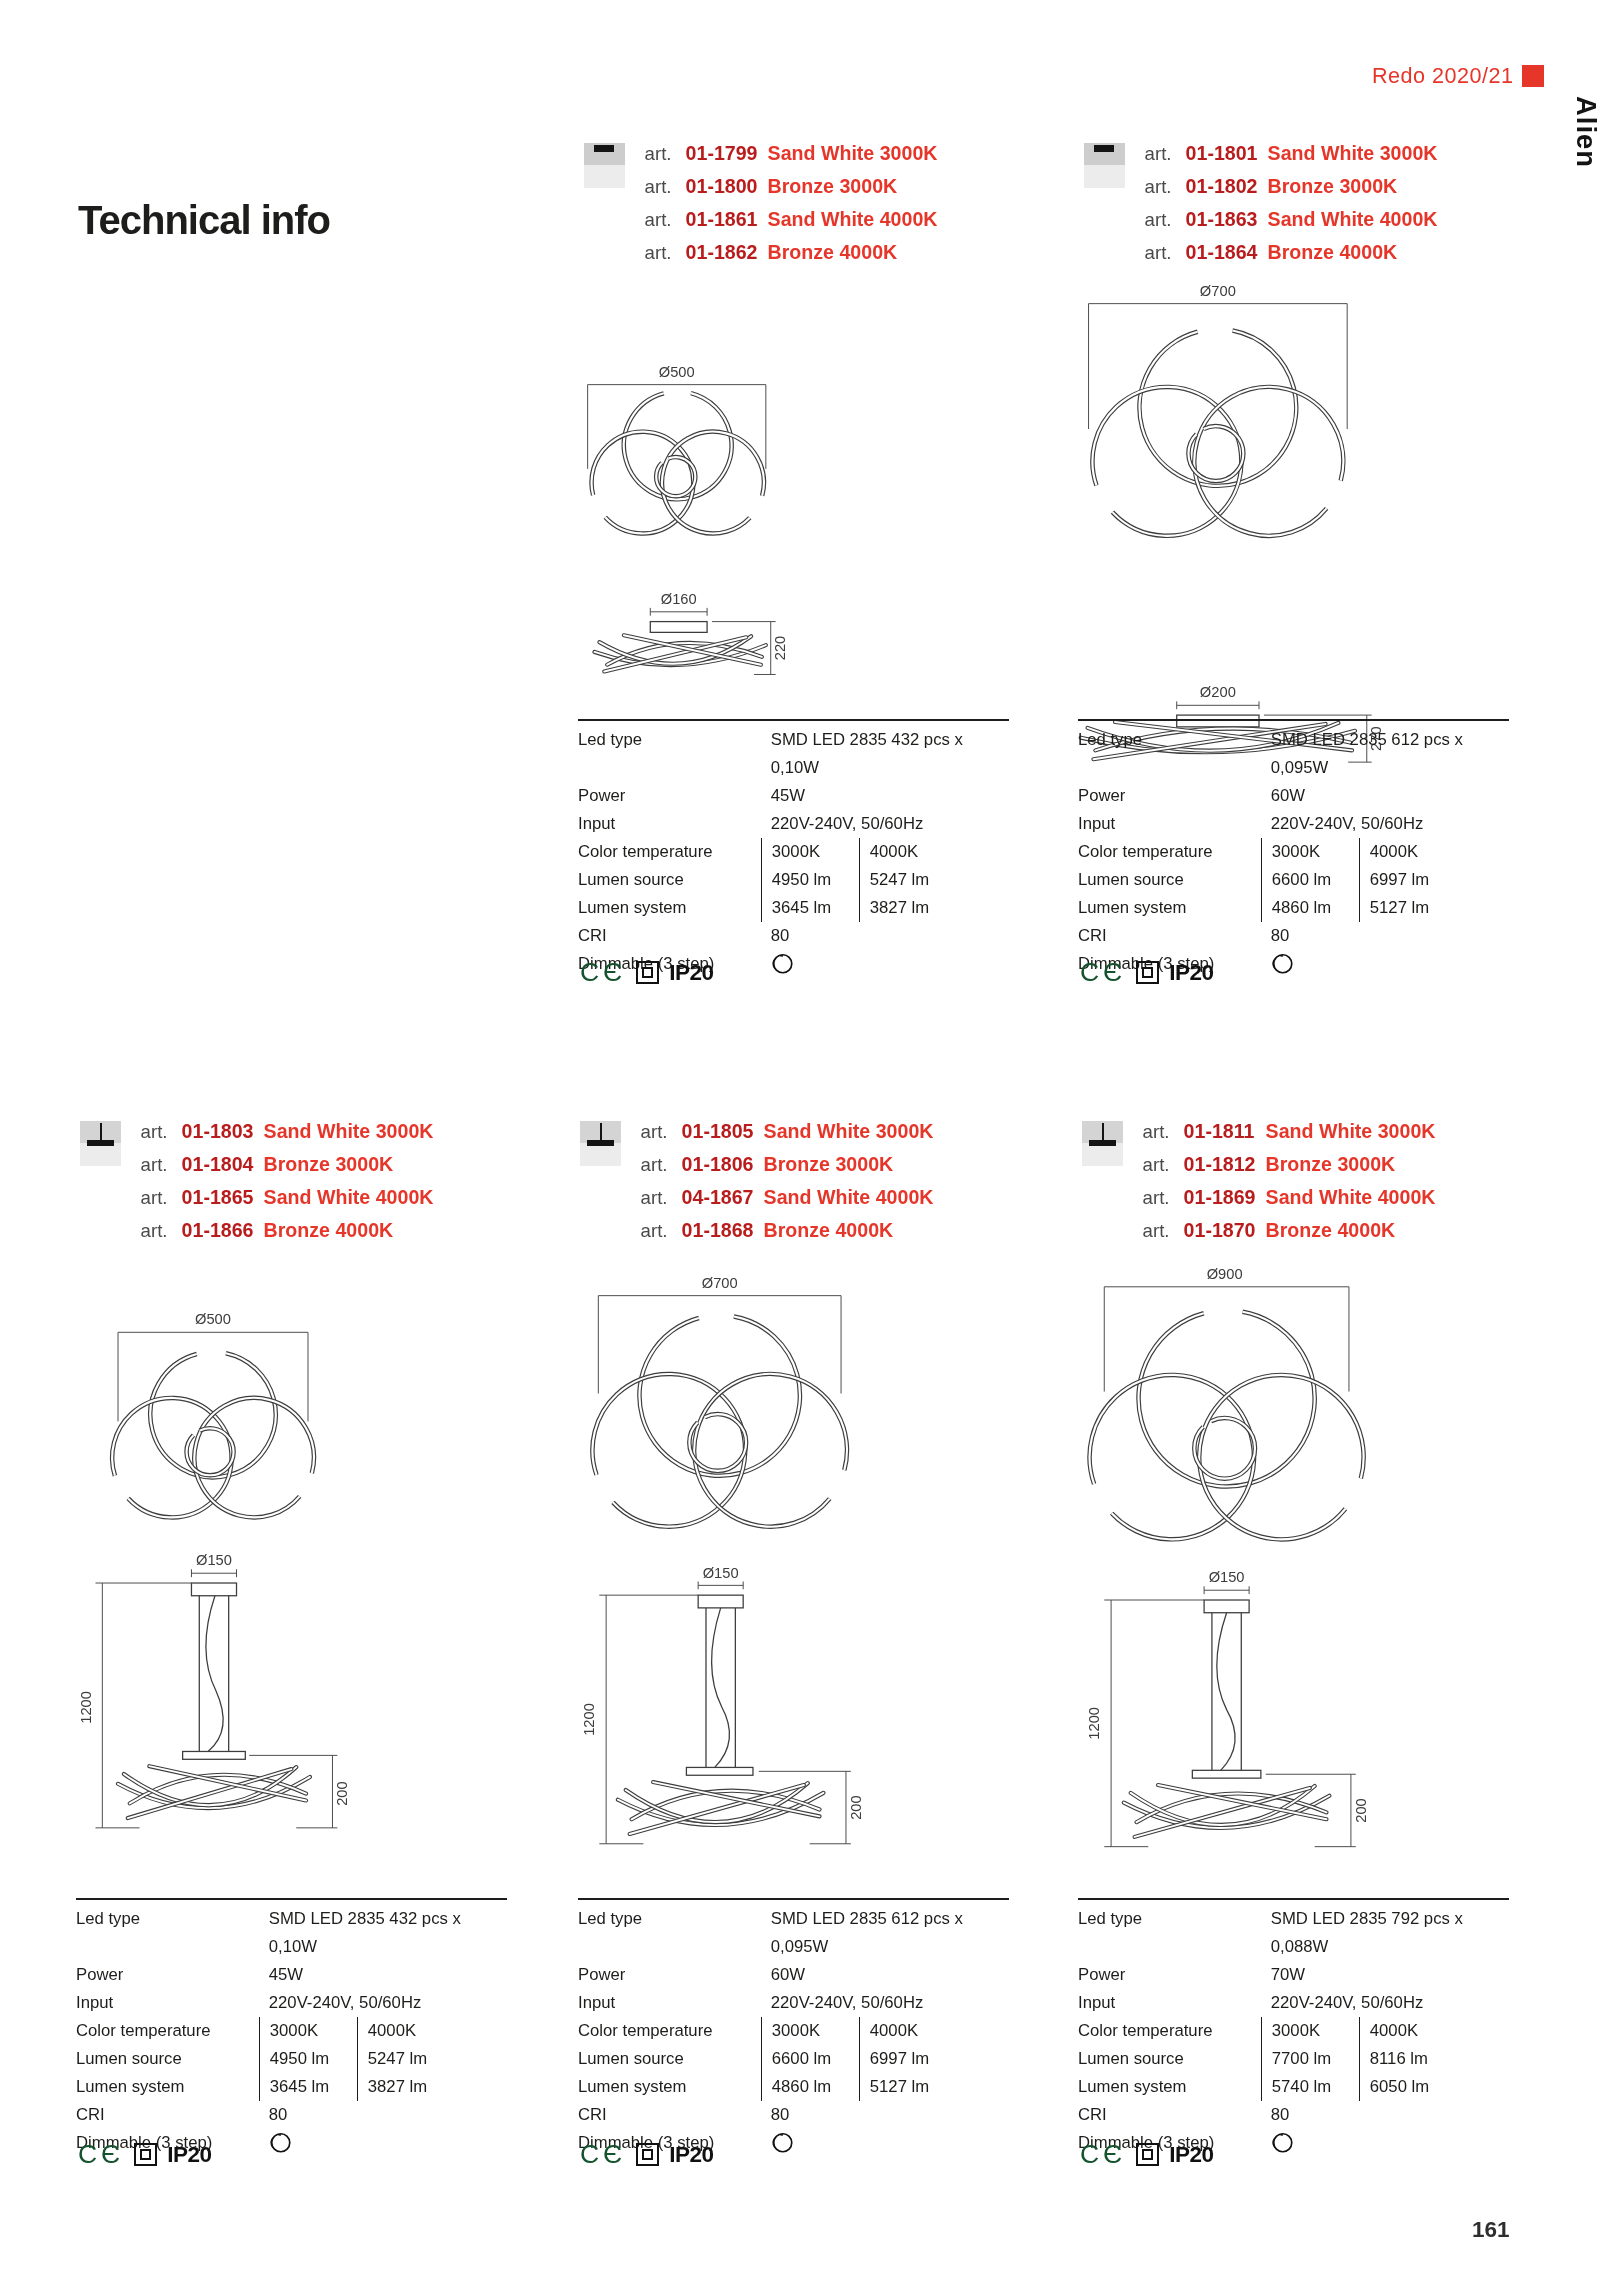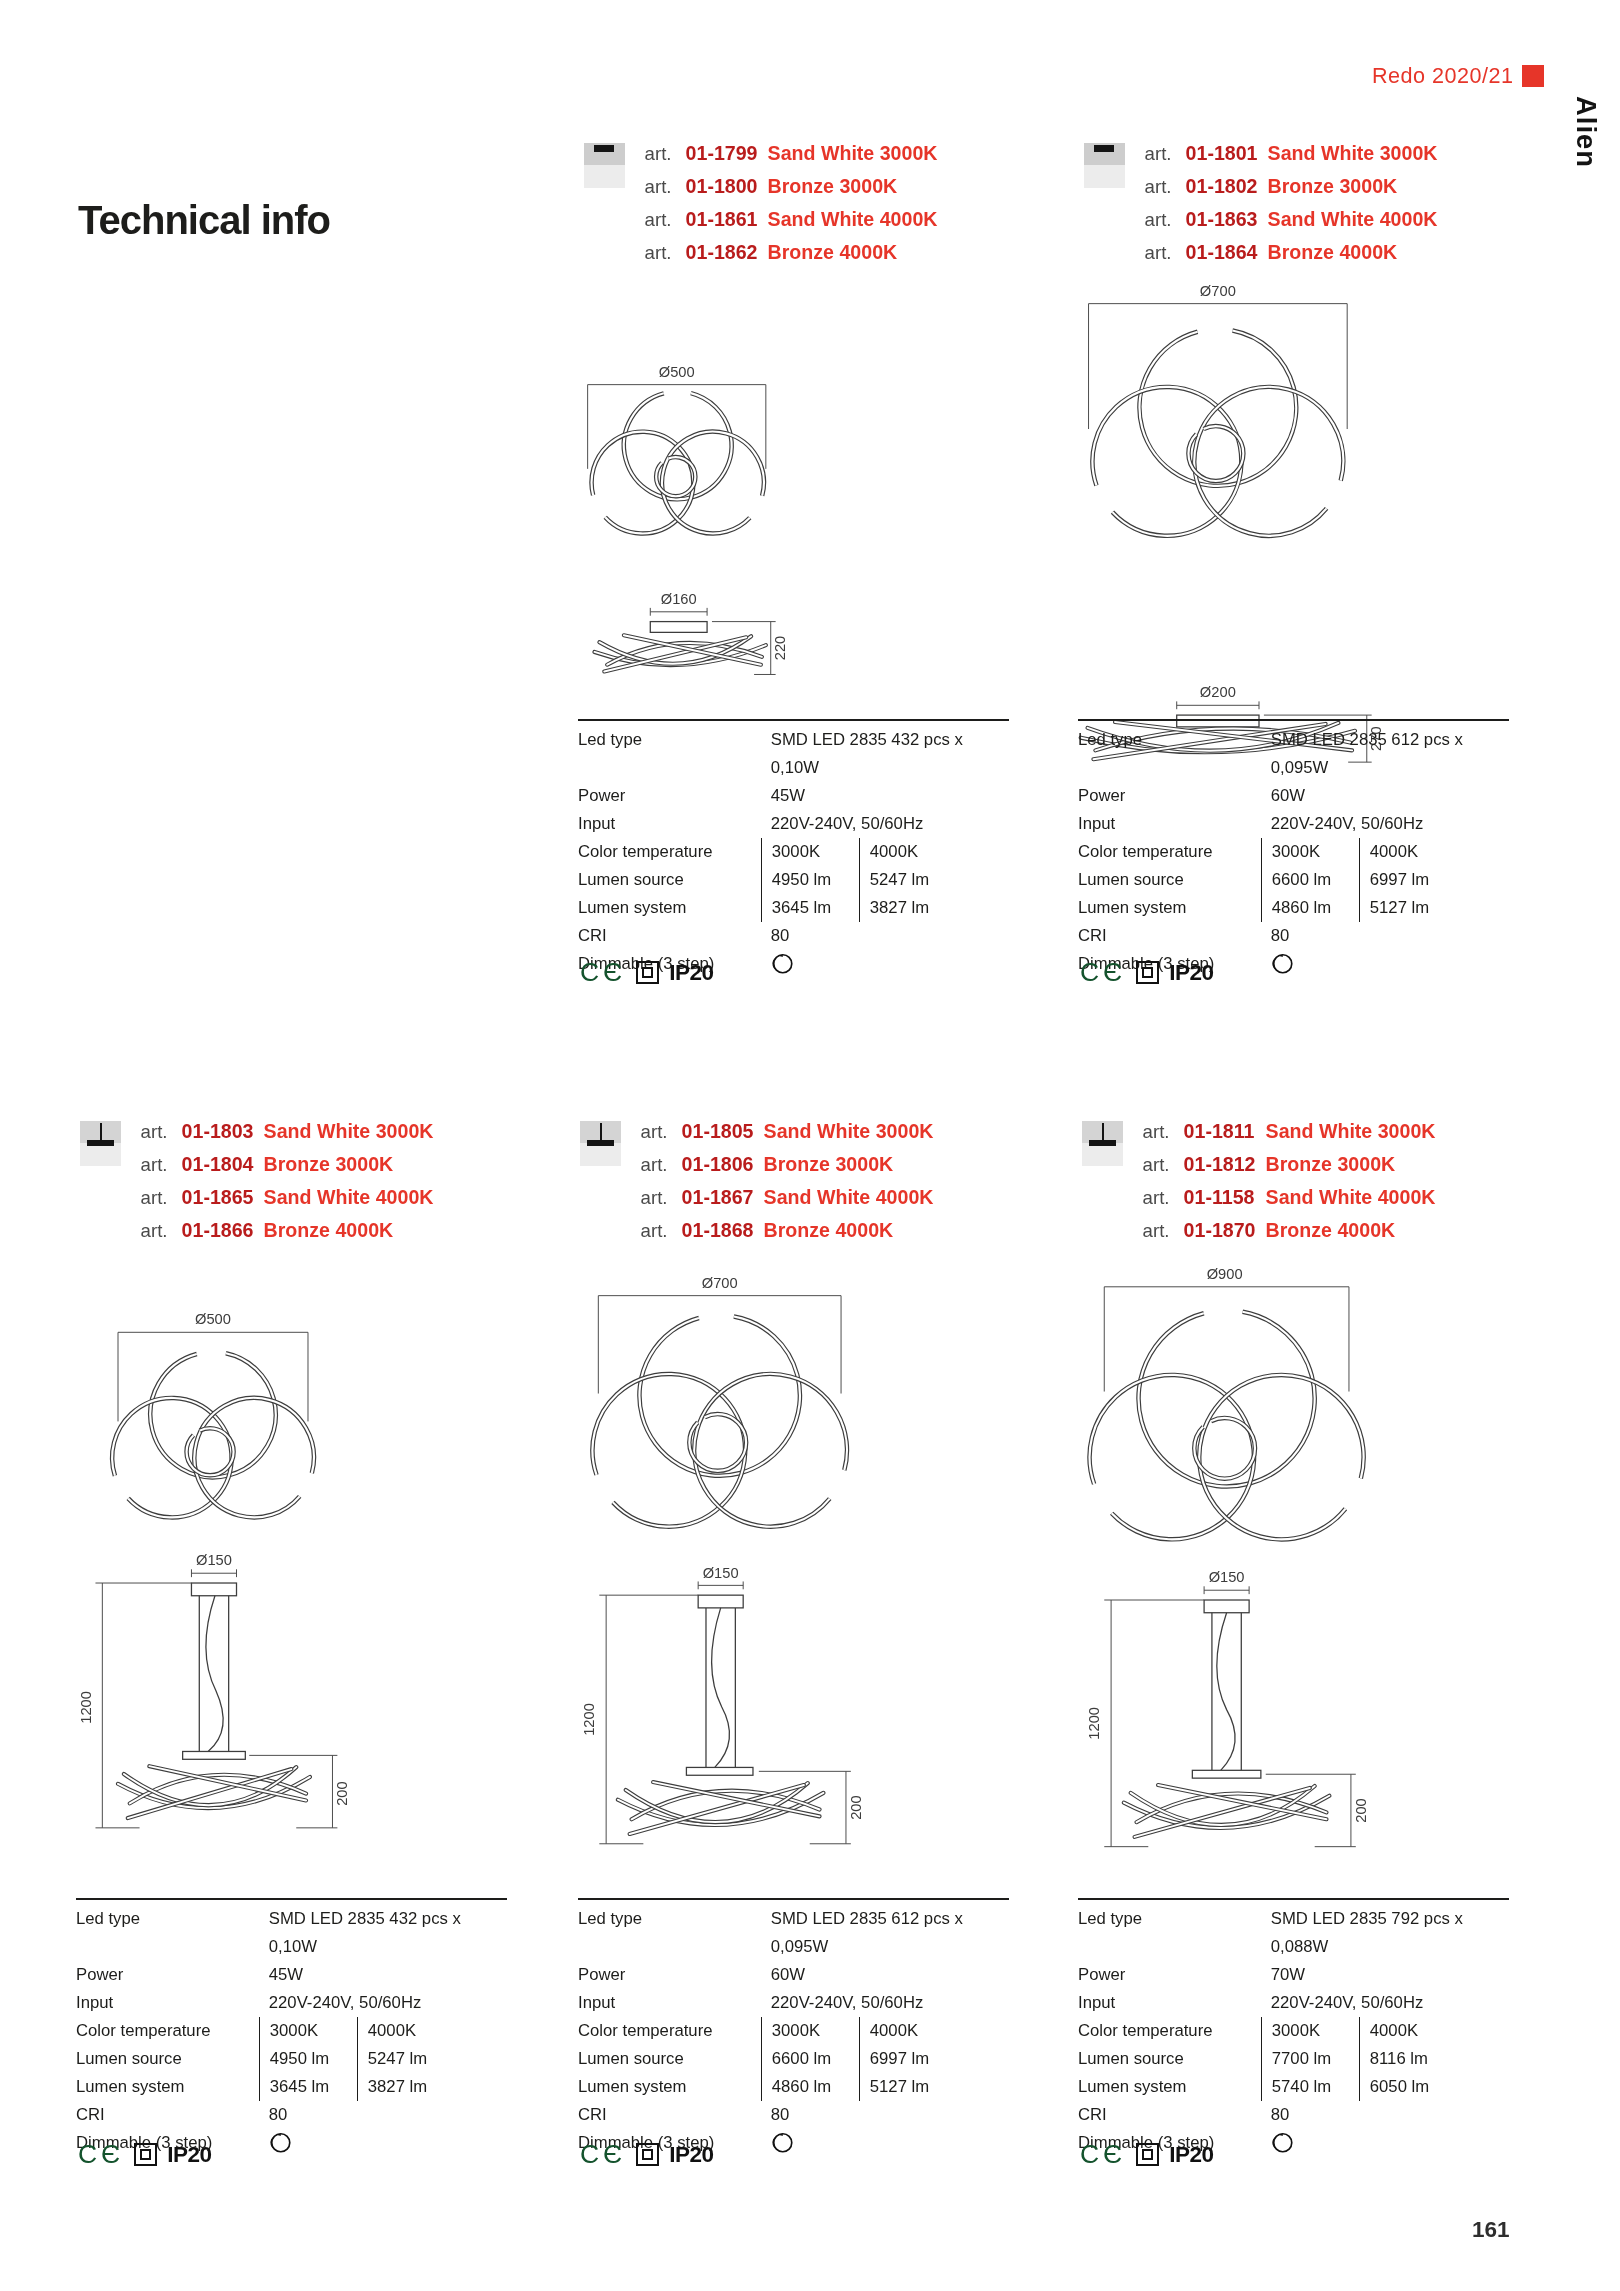--- a/index.html
+++ b/index.html
@@ -161,21 +161,21 @@
         <span class="artno">01-1805</span>
         <span class="fin">Sand White 3000K</span>
       </div>
     <div class="artrow">
         <span class="artp">art.</span>
         <span class="artno">01-1806</span>
         <span class="fin">Bronze 3000K</span>
       </div>
     <div class="artrow">
         <span class="artp">art.</span>
-        <span class="artno">01-1867</span>
+        <span class="artno">04-1867</span>
         <span class="fin">Sand White 4000K</span>
       </div>
     <div class="artrow">
         <span class="artp">art.</span>
         <span class="artno">01-1868</span>
         <span class="fin">Bronze 4000K</span>
       </div>
   </div>
 </div>
 
@@ -189,21 +189,21 @@
         <span class="artno">01-1811</span>
         <span class="fin">Sand White 3000K</span>
       </div>
     <div class="artrow">
         <span class="artp">art.</span>
         <span class="artno">01-1812</span>
         <span class="fin">Bronze 3000K</span>
       </div>
     <div class="artrow">
         <span class="artp">art.</span>
-        <span class="artno">01-1158</span>
+        <span class="artno">01-1869</span>
         <span class="fin">Sand White 4000K</span>
       </div>
     <div class="artrow">
         <span class="artp">art.</span>
         <span class="artno">01-1870</span>
         <span class="fin">Bronze 4000K</span>
       </div>
   </div>
 </div>
 

